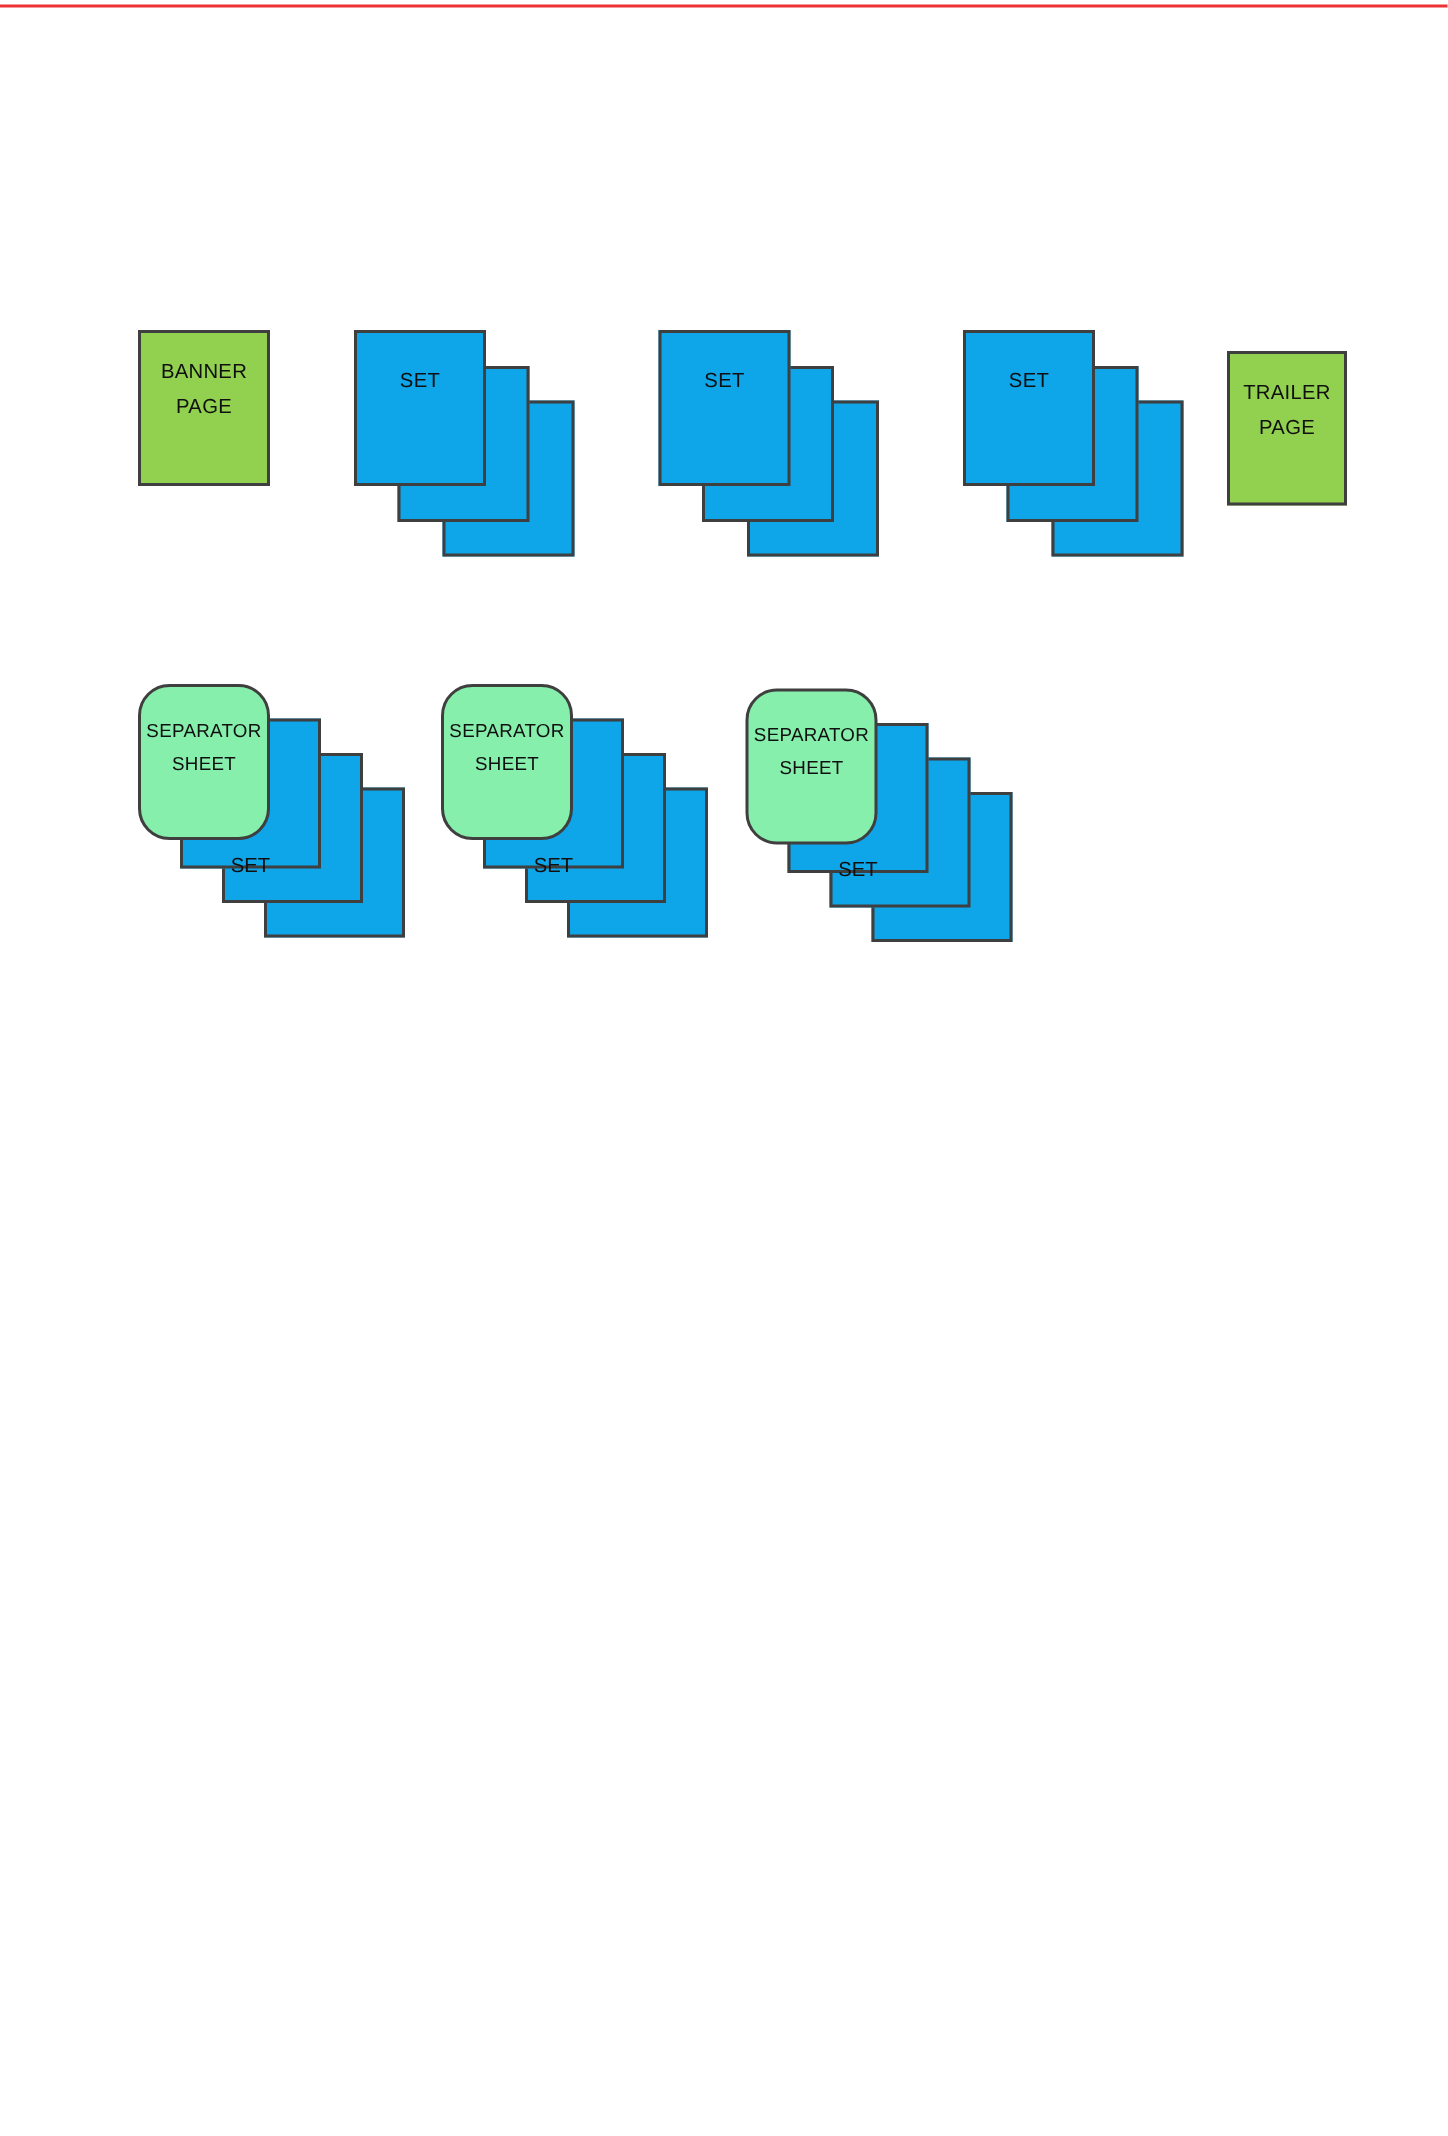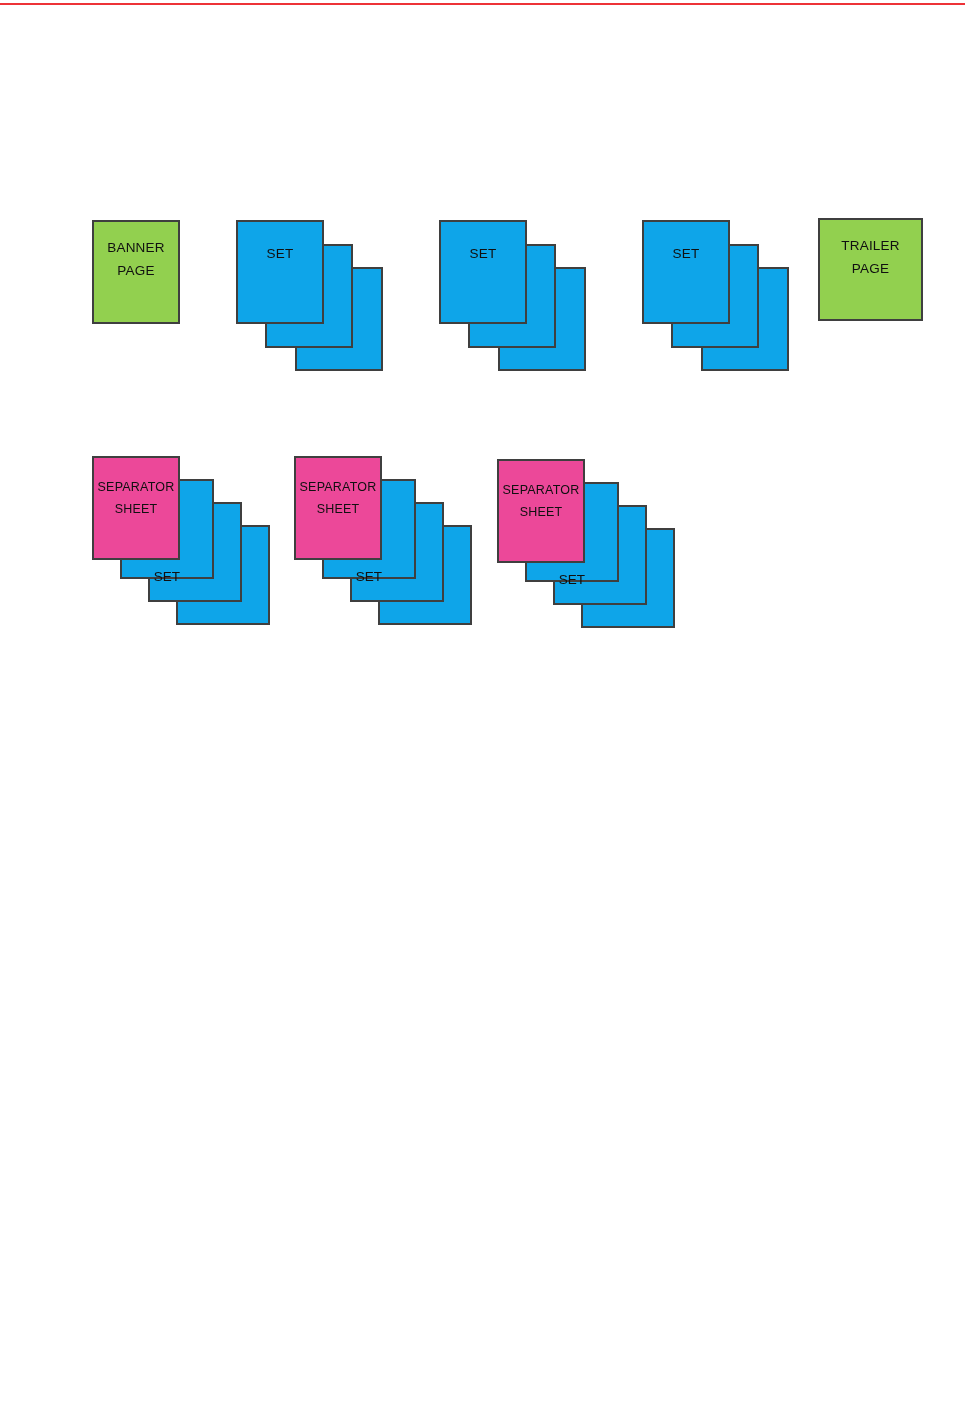--- a/index.html
+++ b/index.html
@@ -36,21 +36,21 @@
   }
 
   
   .sheet {
     position: absolute;
     border: 2px solid #3F3F3F;
     box-sizing: border-box;
     background: #D9D9D9;
   }
   .sheet.green  { background: #92D04F; }
-  .sheet.amber  { background: #ec4899; }
+  .sheet.amber  { background: #86efac; border-radius: 21px; }
   .sheet.gray   { background: #0ea5e9; }
 
   
   .sheet-label {
     position: absolute;
     left: 0;
     right: 0;
     text-align: center;
     color: #101010;
     font-size: 13.5px;
@@ -107,21 +107,21 @@
   </div>
 
   <div class="stack" style="left:642px; top:220px;">
     <div class="sheet gray" style="left:59px; top:47px; width:88px; height:104px;"></div>
     <div class="sheet gray" style="left:29px; top:24px; width:88px; height:104px;"></div>
     <div class="sheet gray" style="left:0px; top:0px; width:88px; height:104px;">
       <div class="sheet-label one-line">SET</div>
     </div>
   </div>
 
-  <div class="sheet green" style="left:818px; top:218px; width:105px; height:103px;">
+  <div class="sheet green" style="left:818px; top:234px; width:80px; height:103px;">
     <div class="sheet-label two-line">TRAILER</div>
     <div class="sheet-label two-line" style="top:39px;">PAGE</div>
   </div>
 
   <div class="stack" style="left:92px; top:456px;">
     <div class="sheet gray" style="left:84px; top:69px; width:94px; height:100px;"></div>
     <div class="sheet gray" style="left:56px; top:46px; width:94px; height:100px;"></div>
     <div class="sheet gray" style="left:28px; top:23px; width:94px; height:100px;">
       <div class="set-caption" style="left:0; right:0; top:86px;">SET</div>
     </div>

